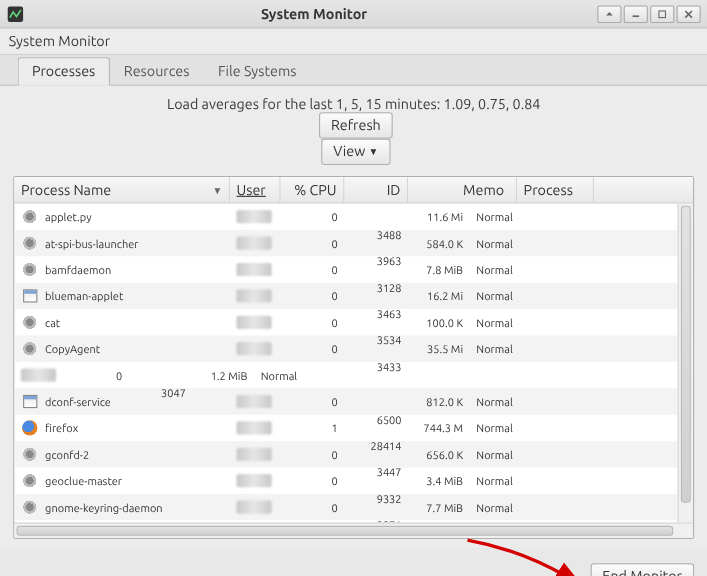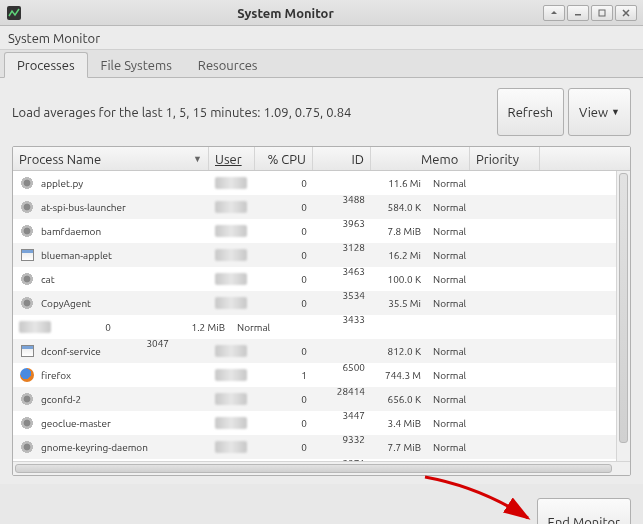--- a/index.html
+++ b/index.html
@@ -6,29 +6,29 @@
 body { width: 643px; height: 524px; background: #e8e8e8; overflow: hidden; }
 
 .titlebar { height: 26px; background: linear-gradient(#e6e6e6,#d9d9d9); display:flex; align-items:center; padding:0 6px; border-bottom:1px solid #b8b8b8; }
 .titlebar .ticon { width:16px; height:16px; margin-right:6px; display:flex; align-items:center; justify-content:center; }
 .titlebar .ttl { flex:1; text-align:center; font-weight:bold; font-size:13px; color:#333; }
 .winbtns { display:flex; gap:2px; }
 .winbtn { width:22px; height:16px; background:linear-gradient(#f8f8f8,#e0e0e0); border:1px solid #aaa; border-radius:2px; display:flex; align-items:center; justify-content:center; font-size:10px; color:#555; cursor:pointer; }
 
 .menubar { height:24px; background:#ececec; display:flex; align-items:center; padding:0 8px; font-size:13px; color:#3a3a3a; border-bottom:1px solid #d0d0d0; }
 
-.tabsrow { height:28px; background:#e2e2e2; display:flex; align-items:flex-end; padding:0 4px; border-bottom:1px solid #b8b8b8; }
+.tabsrow { height:28px; background:#e2e2e2; display:flex; align-items:flex-end; padding:0 16px; border-bottom:1px solid #b8b8b8; }
 .tab { padding:5px 12px; font-size:13px; color:#555; border:1px solid transparent; cursor:pointer; position:relative; top:1px; }
 .tab.active { background:#ececec; border:1px solid #b8b8b8; border-bottom:1px solid #ececec; border-radius:3px 3px 0 0; color:#333; }
 
 .content { padding:10px 12px 8px 12px; background:#ececec; }
 
-.toprow { display:flex; align-items:center; margin-bottom:10px; }
+.toprow { display:flex; align-items:center; margin-bottom:10px;flex-direction:column; }
 .loadavg { flex:1; font-size:13px; color:#3a3a3a; }
-.btn { padding:16px 10px; background:linear-gradient(#fbfbfb,#e6e6e6); border:1px solid #b0b0b0; border-radius:3px; font-size:13px; color:#333; cursor:pointer; margin-left:4px; display:inline-flex; align-items:center; gap:3px; }
+.btn { padding:4px 10px; background:linear-gradient(#fbfbfb,#e6e6e6); border:1px solid #b0b0b0; border-radius:3px; font-size:13px; color:#333; cursor:pointer; margin-left:4px; display:inline-flex; align-items:center; gap:3px; }
 
 .tablewrap { border:1px solid #b0b0b0; background:#fff; border-radius:2px; overflow:hidden; }
 .thead { display:flex; height:24px; background:linear-gradient(#f7f7f7,#e8e8e8); border-bottom:1px solid #c8c8c8; font-size:13px; color:#333; }
 .th { display:flex; align-items:center; padding:0 6px; border-right:1px solid #d5d5d5; }
 .th.procname { flex:0 0 196px; justify-content:space-between; }
 .th.user { flex:0 0 46px;text-decoration:underline; }
 .th.cpu  { flex:0 0 58px; justify-content:flex-end; }
 .th.id   { flex:0 0 58px; justify-content:flex-end; }
 .th.mem  { flex:0 0 55px;margin-left:44px; }
 .th.prio { flex:0 0 70px; }
@@ -94,22 +94,22 @@
       </div>
   </div>
 </div>
 
 <div class="menubar">
   <span>System Monitor</span>
 </div>
 
 <div class="tabsrow">
   <div class="tab active">Processes</div>
+  <div class="tab">Resources</div>
   <div class="tab">File Systems</div>
-  <div class="tab">Resources</div>
 </div>
 
 <div class="content">
   <div class="toprow">
     <div class="loadavg">Load averages for the last 1, 5, 15 minutes: 1.09, 0.75, 0.84</div>
     <div class="btn">Refresh</div>
     <div class="btn">
         <span>View</span>
         <span style="font-size:9px;">▼</span>
       </div>
@@ -118,21 +118,21 @@
   <div class="tablewrap">
     <div class="thead">
       <div class="th procname">
           <span>Process Name</span>
           <span class="sortarrow">▼</span>
         </div>
       <div class="th user">User</div>
       <div class="th cpu">% CPU</div>
       <div class="th id">ID</div>
       <div class="th mem">Memo</div>
-      <div class="th prio">Priority</div>
+      <div class="th prio">Process</div>
       <div class="th blank"></div>
     </div>
     <div class="tbody" id="tbody">
       <div class="tr">
           <div class="td procname">
             <span class="picon">
               <span class="gearico"></span>
             </span>
             <span>applet.py</span>
           </div>

